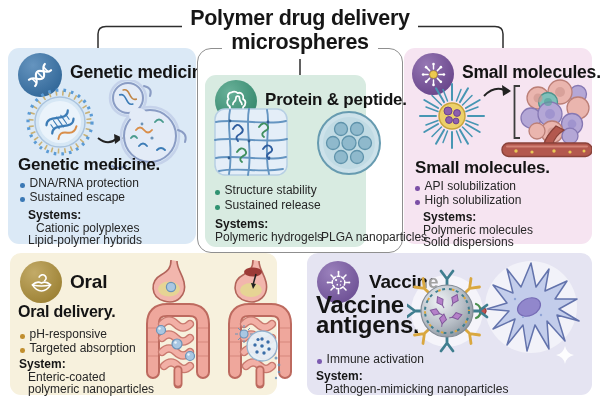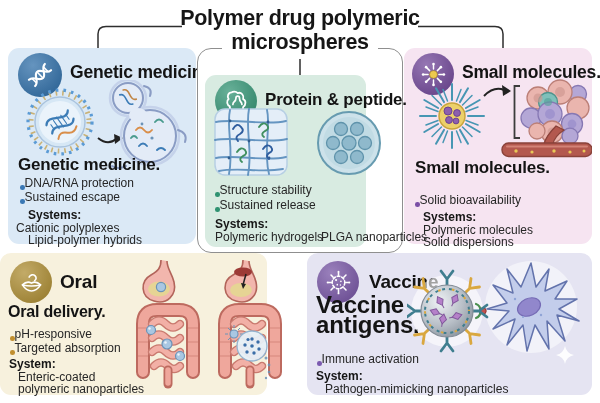--- a/index.html
+++ b/index.html
@@ -16,39 +16,39 @@
   .panel{position:absolute;border-radius:11px;z-index:1}
   .mid-container{position:absolute;left:197px;top:48px;width:206px;height:205px;
     background:#fff;border:1.5px solid #8f8f8f;border-radius:14px;z-index:1}
 
   .icon-badge{position:absolute;border-radius:50%;display:flex;align-items:center;justify-content:center;
     background:radial-gradient(circle at 34% 28%, rgba(255,255,255,.28), rgba(0,0,0,.14)), var(--icon-bg,#555)}
   .icon-badge svg{display:block}
 
   .tab-label{position:absolute;font-weight:700;color:#141414;letter-spacing:-0.2px;white-space:nowrap}
   .heading{position:absolute;font-weight:700;color:#141414;letter-spacing:-0.2px;font-size:17px;line-height:19px}
-  .bullet{position:absolute;display:flex;align-items:flex-end;font-size:12px;line-height:14px;color:#262626;white-space:nowrap}
+  .bullet{position:absolute;display:flex;gap:5px;align-items:center;font-size:12px;line-height:14px;color:#262626;white-space:nowrap}
   .bullet .dot{flex:none;width:4.6px;height:4.6px;border-radius:50%;background:var(--accent,#666);margin-top:4.6px}
   .sys-label{position:absolute;font-size:12px;font-weight:700;color:#161616;white-space:nowrap}
   .sys-line{position:absolute;font-size:12px;color:#262626;white-space:nowrap}
   .illus{position:absolute;pointer-events:none}
 </style>
 </head>
 <body>
 
 <div class="canvas">
 
   <svg class="overlay" width="600" height="403" viewBox="0 0 600 403">
     <path d="M182 26.5 H106 Q98 26.5 98 34 V48" fill="none" stroke="#2e2e2e" stroke-width="1.5"></path>
     <path d="M418 26.5 H495 Q503 26.5 503 34 V48" fill="none" stroke="#2e2e2e" stroke-width="1.5"></path>
     <path d="M300 59 V75" fill="none" stroke="#2e2e2e" stroke-width="1.5"></path>
   </svg>
 
   <div class="main-title">
-    <div class="l1">Polymer drug polymeric</div>
+    <div class="l1">Polymer drug delivery</div>
     <div><span class="l2">microspheres</span></div>
   </div>
 
   <div class="panel" style="left: 8px; top: 48px; width: 188px; height: 196px; background: rgb(219, 233, 246); --accent: #3a78b5;">
     <div class="icon-badge" style="left: 10px; top: 5px; width: 44px; height: 44px; --icon-bg: #2a6ba6;">
       <svg width="30" height="30" viewBox="0 0 24 24">
         <g fill="none" stroke="#fff" stroke-width="1.7" stroke-linecap="round" transform="rotate(45 12 12)">
           <path d="M8.5 3 C8.5 8 15.5 8 15.5 12 C15.5 16 8.5 16 8.5 21"></path>
           <path d="M15.5 3 C15.5 8 8.5 8 8.5 12 C8.5 16 15.5 16 15.5 21"></path>
           <path d="M9.5 5.5 h5 M9.5 12 h5 M9.5 18.5 h5" stroke-width="1.2"></path>
@@ -97,21 +97,21 @@
     <div class="heading" style="left:10px;top:107px">Genetic medicine.</div>
     <div class="bullet" style="left:12px;top:128px">
       <span class="dot"></span>
         <span>DNA/RNA protection</span>
     </div>
     <div class="bullet" style="left:12px;top:142px">
       <span class="dot"></span>
         <span>Sustained escape</span>
     </div>
     <div class="sys-label" style="left:20px;top:160px">Systems:</div>
-    <div class="sys-line" style="left:8px;top:172.5px">Cationic polyplexes</div>
+    <div class="sys-line" style="left:28px;top:172.5px">Cationic polyplexes</div>
     <div class="sys-line" style="left:20px;top:185px">Lipid-polymer hybrids</div>
   </div>
 
   <div class="mid-container"></div>
   <div class="panel" style="left: 205px; top: 75px; width: 161px; height: 172px; z-index: 2; background: rgb(216, 235, 225); --accent: #2e9271;">
     <div class="icon-badge" style="left: 10px; top: 5px; width: 42px; height: 42px; --icon-bg: #2e9271;">
       <svg width="29" height="29" viewBox="0 0 24 24">
         <g fill="none" stroke="#fff" stroke-linecap="round" stroke-linejoin="round">
           <path stroke-width="1.5" d="M8 4.5 C5 4.5 4 8 5.5 10 C3.5 11.5 4 15 6.5 16 C6 19 9.5 21 12 19.5 C14.5 21 18 19.5 17.5 16.5 C20 15 20 11 17.5 10 C18.5 7 16 4 13 5 C11.5 3.5 9 3.5 8 4.5 Z"></path>
           <path stroke-width="1.4" d="M9 14.5 c0 -3 2.5 -2 2.5 -5 c0 -2.5 3 -2.5 3 0 c0 3 2 2.5 2 5"></path>
@@ -237,30 +237,34 @@
       <g fill="#e9c857">
         <circle cx="112" cy="79" r="1.7"></circle>
           <circle cx="128" cy="80" r="1.6"></circle>
           <circle cx="150" cy="79" r="1.7"></circle>
         <circle cx="166" cy="80" r="1.6"></circle>
           <circle cx="180" cy="79" r="1.5"></circle>
       </g>
     </svg>
 
     <div class="heading" style="left:11px;top:110px">Small molecules.</div>
+    <div class="bullet" style="left:11px;top:131px">
+      <span class="dot"></span>
+        <span>API solubilization</span>
+    </div>
     <div class="bullet" style="left:11px;top:145px">
       <span class="dot"></span>
-        <span>Solid bioavailability</span>
+        <span>High solubilization</span>
     </div>
     <div class="sys-label" style="left:19px;top:162px">Systems:</div>
     <div class="sys-line" style="left:19px;top:174.5px">Polymeric molecules</div>
     <div class="sys-line" style="left:19px;top:187px">Solid dispersions</div>
   </div>
 
-  <div class="panel" style="left: 0; top: 253px; width: 267px; height: 142px; background: rgb(247, 241, 221); --accent: #c18f2f;">
+  <div class="panel" style="left: 10px; top: 253px; width: 267px; height: 142px; background: rgb(247, 241, 221); --accent: #c18f2f;">
     <div class="icon-badge" style="left: 10px; top: 8px; width: 42px; height: 42px; --icon-bg: #ab8a2d;">
       <svg width="29" height="29" viewBox="0 0 24 24">
         <g fill="none" stroke="#fff" stroke-width="1.3" stroke-linecap="round" stroke-linejoin="round">
           <path d="M4.5 14 C7 11.5 9.5 11 12 12.5 C14.5 11 17 11.5 19.5 14 C17 18 14 19 12 19 C10 19 7 18 4.5 14 Z"></path>
           <path d="M4.5 14 C9 15 15 15 19.5 14"></path>
           <path d="M10 7.5 C11 5.5 13.5 5 15 6.5 C16.3 7.8 16 9.6 14.6 10.4"></path>
         </g>
       </svg>
     </div>
     <div class="tab-label" style="left:60px;top:18px;font-size:19px">Oral</div>

